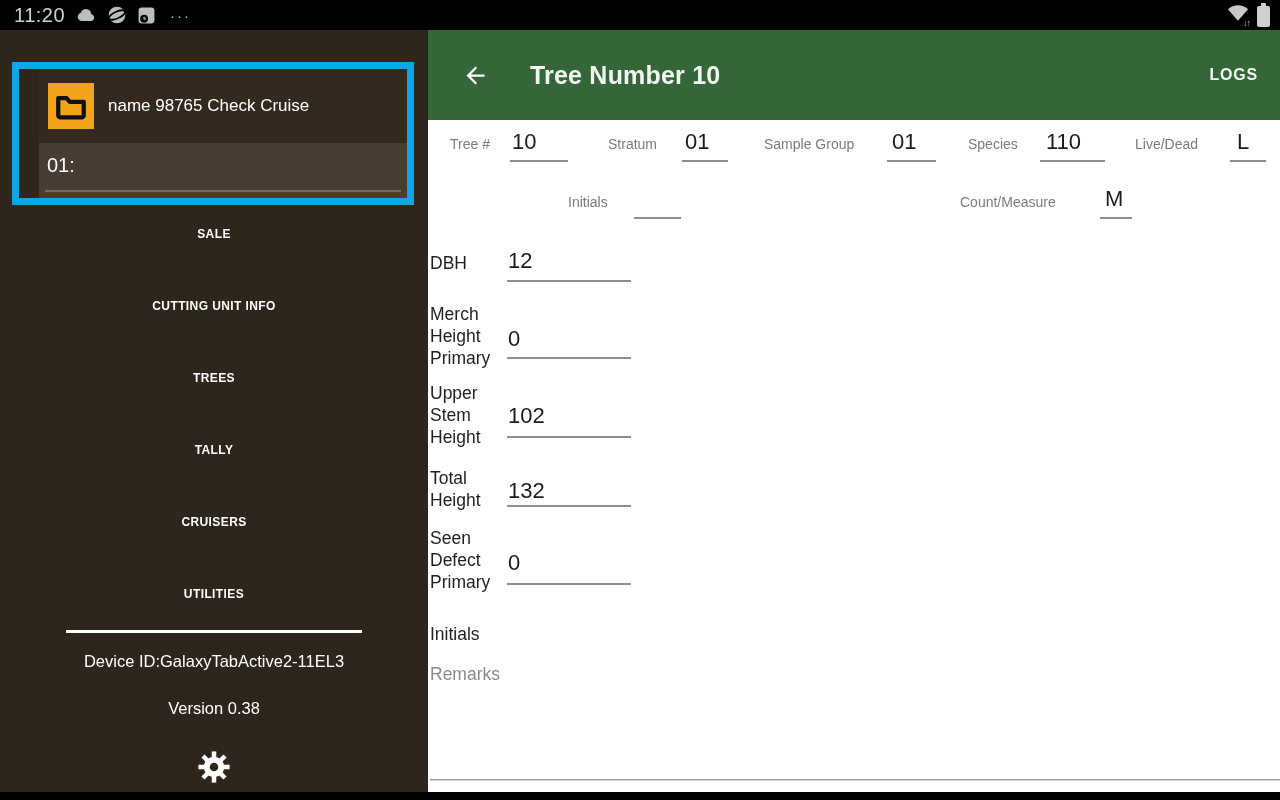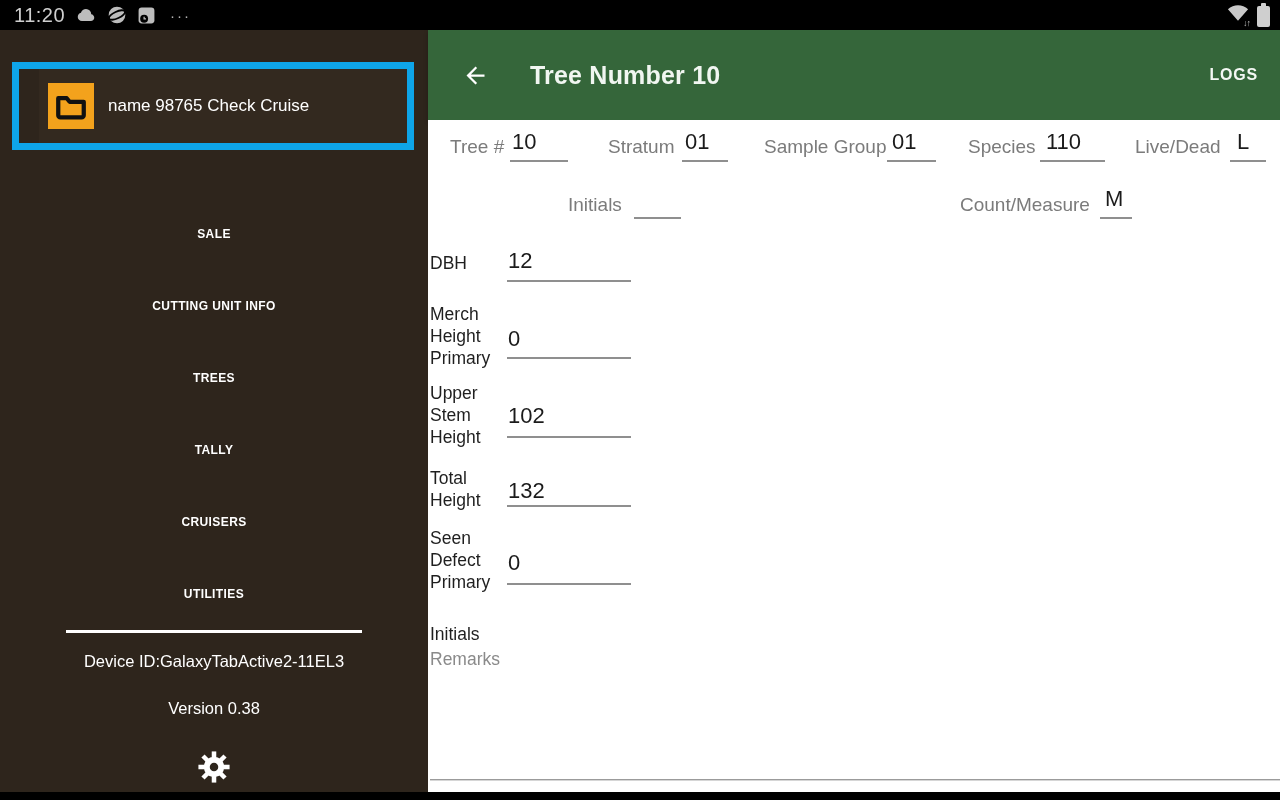--- a/index.html
+++ b/index.html
@@ -41,42 +41,42 @@
   .main { position:absolute; top:30px; left:428px; width:852px; height:770px; background:#fff; }
   .appbar { position:absolute; top:0; left:0; width:852px; height:90px; background:#35663A;
             display:flex; align-items:center; box-shadow:0 2px 4px rgba(0,0,0,0.25); }
   .back-btn { margin-left:32px; width:30px; height:30px; display:flex; align-items:center; justify-content:center; cursor:pointer; }
   .appbar-title { margin-left:40px; font-size:25px; font-weight:bold; color:#F1F6F1; letter-spacing:0.2px; }
   .logs-btn { margin-left:auto; margin-right:22px; font-size:16px; font-weight:bold; color:#F4F8F4;
               letter-spacing:0.8px; cursor:pointer;padding-left:34px; }
 
   
   .content { position:absolute; top:90px; left:0; width:852px; height:680px; background:#fff; }
-  .glabel { position:absolute; font-size:19px; color:#7b7b7b; white-space:nowrap; }
+  .glabel { position:absolute; font-size:14px; color:#7b7b7b; white-space:nowrap; }
   .bval   { position:absolute; font-size:22px; color:#1b1b1b; white-space:nowrap; }
   .uline  { position:absolute; height:2px; background:#8f8f8f; }
   .blabel { position:absolute; font-size:17.5px; color:#1f1f1f; width:78px; line-height:22px; }
 
   
   .l-tree{left:22px;top:16px;} .v-tree{left:84px;top:9px;} .u-tree{left:82px;top:40px;width:58px;}
   .l-stratum{left:180px;top:16px;} .v-stratum{left:257px;top:9px;} .u-stratum{left:254px;top:40px;width:46px;}
   .l-sample{left:336px;top:16px;} .v-sample{left:464px;top:9px;} .u-sample{left:459px;top:40px;width:49px;}
   .l-species{left:540px;top:16px;} .v-species{left:618px;top:9px;} .u-species{left:612px;top:40px;width:65px;}
   .l-livedead{left:707px;top:16px;} .v-livedead{left:809px;top:9px;} .u-livedead{left:802px;top:40px;width:36px;}
   
   .l-initials{left:140px;top:74px;} .u-initials{left:206px;top:97px;width:47px;}
   .l-count{left:532px;top:74px;} .v-count{left:677px;top:66px;} .u-count{left:672px;top:97px;width:32px;}
   
   .l-dbh{left:2px;top:132px;} .v-dbh{left:80px;top:128px;} .u-dbh{left:79px;top:160px;width:124px;}
   .l-mhp{left:2px;top:183px;} .v-mhp{left:80px;top:206px;} .u-mhp{left:79px;top:237px;width:124px;}
   .l-ush{left:2px;top:262px;} .v-ush{left:80px;top:283px;} .u-ush{left:79px;top:316px;width:124px;}
   .l-th{left:2px;top:347px;}  .v-th{left:80px;top:358px;}  .u-th{left:79px;top:385px;width:124px;}
   .l-sdp{left:2px;top:407px;} .v-sdp{left:80px;top:430px;} .u-sdp{left:79px;top:463px;width:124px;}
   .l-init2{left:2px;top:503px;width:120px;}
-  .l-remarks{left:2px;top:528px;color:#8a8a8a;width:160px;}
+  .l-remarks{left:2px;top:543px;color:#8a8a8a;width:160px;}
   .bottom-rule { position:absolute; left:2px; right:0; top:659px; height:2px; background:#9b9b9b; border-bottom:1px solid #d6d6d6; }
 </style>
 </head>
 <body>
 
 <div class="screen">
 
   <div class="statusbar">
     <div class="sb-left">
       <span class="sb-time">11:20</span>
@@ -113,20 +113,24 @@
 
   <div class="sidebar">
     <div class="sale-card">
       <div class="card-top">
         <span class="folder-box">
           <svg width="34" height="34" viewBox="0 0 24 24">
             <path d="M3 6.5h6l2 2.5h10v9.5a1.5 1.5 0 0 1-1.5 1.5h-15A1.5 1.5 0 0 1 3 18.5z" fill="none" stroke="#111" stroke-width="3" stroke-linejoin="round"></path>
           </svg>
         </span>
         <span class="sale-name">name 98765 Check Cruise</span>
+      </div>
+      <div class="card-bottom">
+        <span class="spinner-value">01:</span>
+        <span class="spinner-underline"></span>
       </div>
     </div>
 
     <div class="nav">
       <div class="nav-item">SALE</div>
       <div class="nav-item">CUTTING UNIT INFO</div>
       <div class="nav-item">TREES</div>
       <div class="nav-item">TALLY</div>
       <div class="nav-item">CRUISERS</div>
       <div class="nav-item">UTILITIES</div>

